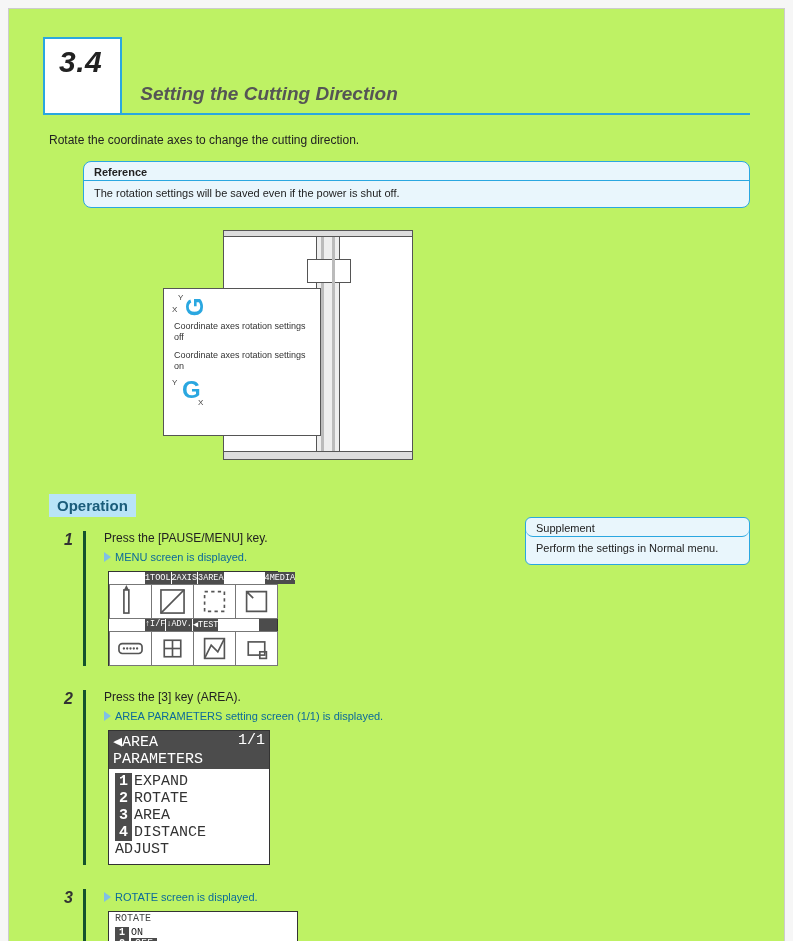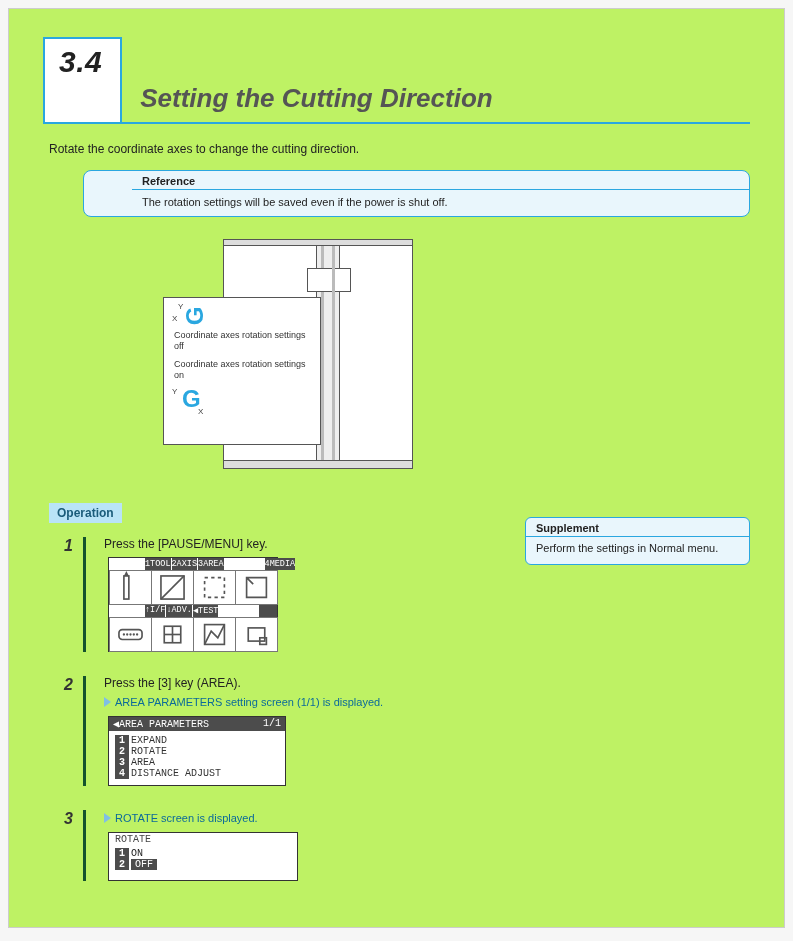--- a/index.html
+++ b/index.html
@@ -33,41 +33,40 @@
     background:#fff;
   }
   .sec-num {
     font-size: 30px;
     font-weight: 900;
     font-style: italic;
     letter-spacing: 0.5px;
     margin-bottom:2px;
   }
   .sec-title {
-    font-size: 26px;
+    font-size: 19px;
     font-weight: 700;
     font-style: italic;
     color:#555;
     align-self: center;
     padding: 6px 0 8px 0;
     margin-top: 40px;
   }
   .intro {
     font-size: 12px;
     margin: 0 0 14px 6px;
   }
   .ref-box {
     margin-left: 40px;
     margin-right: 0;
     border: 1.5px solid #2aa7e0;
     border-radius: 8px;
     background: #e9f6fc;
     margin-bottom: 22px;
     overflow:hidden;
-    padding-left:48px;
   }
   .ref-title {
     font-weight: bold;
     font-size: 11px;
     padding: 4px 10px 2px 10px;
     border-bottom: 1px solid #2aa7e0;
   }
   .ref-body {
     font-size: 11px;
     padding: 6px 10px 8px 10px;
@@ -117,21 +116,21 @@
   .axis-top .x { position:absolute; left:0px; top:10px; }
   .axis-top .g-icon { position:absolute; left:14px; top:-2px; transform:rotate(-90deg);}
   .axis-bot .y { position:absolute; left:0px; top:0px; }
   .axis-bot .x { position:absolute; left:26px; top:20px; }
   .axis-bot .g-icon { position:absolute; left:10px; top:-2px; }
   .cap { margin:4px 0 6px 2px; line-height:1.25; }
   .op-head {
     display:inline-block;
     background:#b9e4f7;
     font-weight:bold;
-    font-size:12px;
+    font-size:15px;
     padding:3px 8px;
     margin-left:6px;
     margin-bottom:14px;
     color:#1a5c7a;
   }
   .steps { margin-left:10px; }
   .step {
     display:flex;
     margin-bottom:24px;
   }
@@ -180,28 +179,28 @@
 
   .supp-box {
     position:absolute;
     right: 34px;
     top: 508px;
     width: 225px;
     border:1px solid #2aa7e0;
     border-radius:6px;
     background:#e9f6fc;
   }
-  .supp-title { font-weight:bold; font-size:11px; padding:4px 10px 2px 10px; border-bottom:1px solid #2aa7e0;}
+  .supp-title { font-weight:normal; font-size:11px; padding:4px 10px 2px 10px; border-bottom:1px solid #2aa7e0;border-radius:7px;}
   .supp-body { font-size:11px; padding:5px 10px 10px 10px; }
 
   .lcd2 {
     border:1px solid #333;
-    width:178px;
+    width:162px;
     font-family:"Courier New",monospace;
-    font-size:10px;
+    font-size:15px;
     background:#fff;
     margin-left:4px;
   }
   .lcd2-top { display:flex; justify-content:space-between; background:#4c4c4c;color:#fff;padding:1px 4px;}
   .lcd2-body { padding:4px 6px 6px 6px; color:#333; }
   .lcd2-item .k { display:inline-block; background:#4c4c4c; color:#fff; padding:0 4px; margin-right:2px; font-weight:bold;}
 
   .lcd3 {
     border:1px solid #333;
     width:190px;
@@ -272,20 +271,24 @@
     <div class="supp-body">Perform the settings in Normal menu.</div>
   </div>
 
   
   <div class="steps">
 
     <div class="step">
       <div class="step-num">1</div>
       <div class="step-body">
         <div class="step-title">Press the [PAUSE/MENU] key.</div>
+        <div class="sub">
+          <span class="tri"></span>
+          <span>MENU screen is displayed.</span>
+        </div>
         <div class="lcd-menu">
           <div class="menu-tabs">
             <div class="menu-tab">1TOOL</div>
             <div class="menu-tab">2AXIS</div>
             <div class="menu-tab">3AREA</div>
             <div class="menu-tab">4MEDIA</div>
           </div>
           <div class="menu-icons">
             <div class="menu-ico"><svg viewBox="0 0 20 20">
                   <rect x="6" y="3" width="3" height="14" fill="none" stroke="#555"></rect>

